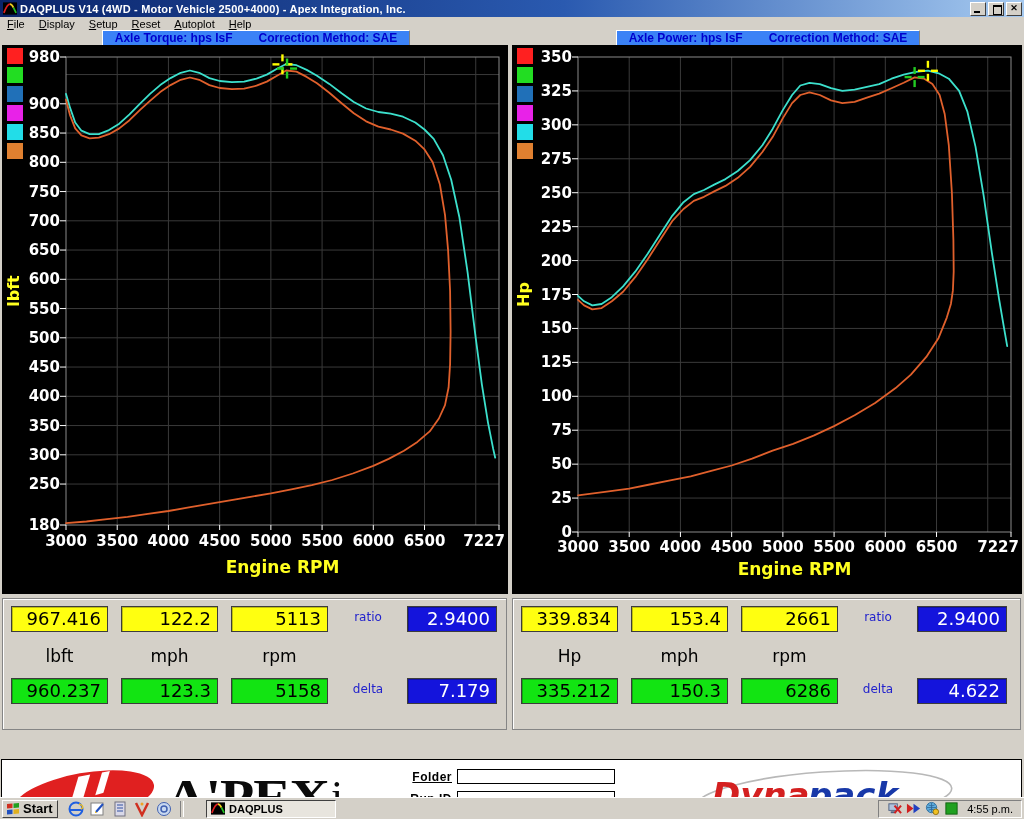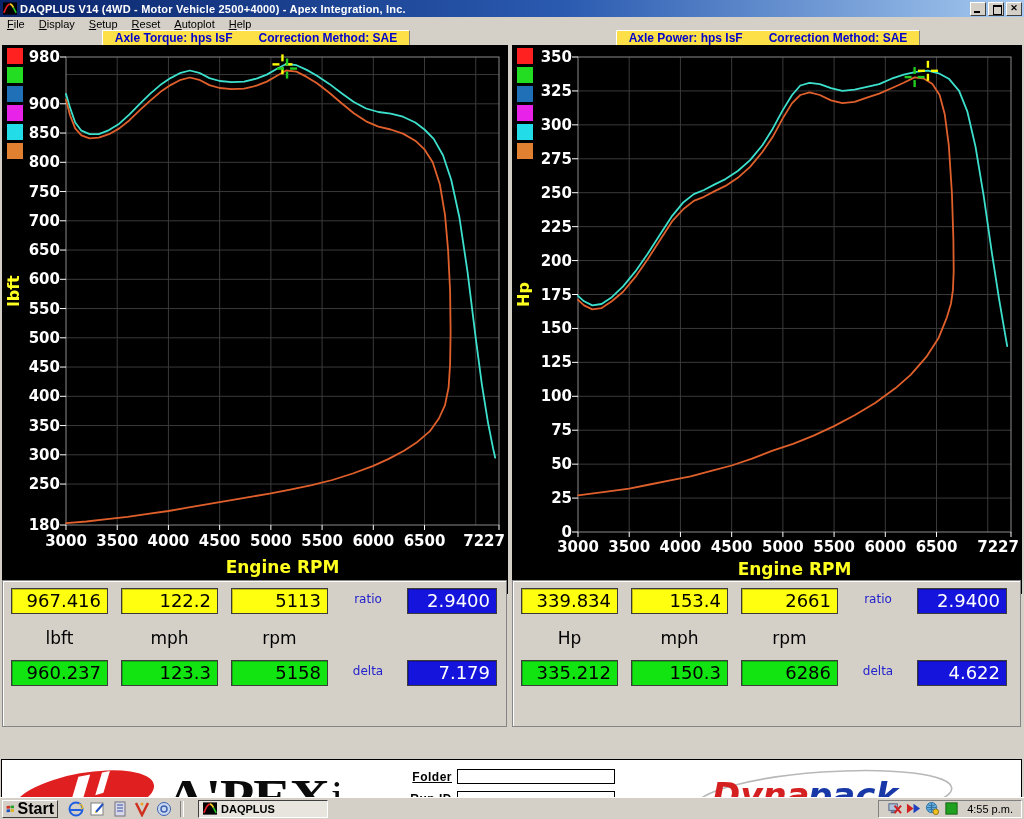--- a/index.html
+++ b/index.html
@@ -21,29 +21,29 @@
   .winbtn .min{position:absolute;left:3px;right:5px;bottom:2px;border-bottom:2px solid #000;}
   .winbtn .rst{position:absolute;left:4px;top:2px;width:7px;height:7px;border:1px solid #000;border-top-width:2px;background:#d4d0c8;}
   
   .menubar{position:absolute;top:17px;left:0;width:1024px;height:14px;
     display:flex;align-items:center;font-size:11px;color:#000;background:#d4d0c8;}
   .menuitem{padding:0 7px;cursor:default;}
   
   .headerrow{position:absolute;top:30px;left:0;width:1024px;height:15px;display:flex;}
   .headerhalf{width:512px;display:flex;justify-content:center;align-items:center;}
   .hdrbox{display:inline-flex;gap:26px;padding:0 12px;height:14px;align-items:center;
-    background:#fde047;border:1px solid;border-color:#ffffff #808080 #808080 #ffffff;}
+    background:#3b82f6;border:1px solid;border-color:#ffffff #808080 #808080 #ffffff;}
   .hdrbox span{font-size:12px;font-weight:bold;color:#0000cd;white-space:nowrap;}
   
   .chartpanel{position:absolute;top:45px;height:549px;background:#000;}
   .chartpanel.left{left:2px;width:506px;}
   .chartpanel.right{left:512px;width:510px;}
   .chartpanel svg{display:block;width:100%;height:100%;}
   
-  .readout{position:absolute;top:580px;height:147px;background:#d4d0c8;
+  .readout{position:absolute;top:598px;height:132px;background:#d4d0c8;
     border:1px solid #858585;box-shadow:inset 1px 1px 0 #ffffff;box-sizing:border-box;}
   .readout.left{left:2px;width:505px;}
   .readout.right{left:512px;width:509px;}
   .vbox{position:absolute;width:97px;height:26px;border:1px solid #3c3c3c;
     box-sizing:border-box;font-family:"DejaVu Sans",sans-serif;font-size:18px;
     text-align:right;padding:1px 6px 0 0;color:#000;box-shadow:inset 1px 1px 0 rgba(0,0,0,.25);}
   .vbox.yellow{background:#ffff10;}
   .vbox.green{background:#12e412;}
   .vbox.blue{background:#1414dc;color:#fff;width:90px;}
   .row1{top:7px;} .row2{top:79px;}
@@ -68,25 +68,25 @@
   .formrow input{width:158px;height:15px;border:1px solid #000;background:#fff;
     box-sizing:border-box;font-size:11px;padding:0 2px;outline:none;}
   .fr1{top:3px;} .fr2{top:25px;} .fr3{top:47px;}
   .dynapack{position:absolute;left:688px;top:6px;width:268px;height:62px;}
   
   .taskbar{position:absolute;top:797px;left:0;width:1024px;height:22px;background:#d4d0c8;
     border-top:1px solid #fff;box-sizing:border-box;display:flex;align-items:center;}
   .startbtn{margin-left:2px;width:56px;height:18px;background:#d4d0c8;border:1px solid;
     border-color:#fff #404040 #404040 #fff;display:flex;align-items:center;gap:3px;
     padding:0 3px;box-sizing:border-box;}
-  .startbtn span{font-size:16px;font-weight:bold;color:#000;}
+  .startbtn span{font-size:13px;font-weight:bold;color:#000;}
   .quicklaunch{display:flex;gap:6px;margin-left:10px;align-items:center;}
   .qicon{width:16px;height:16px;display:inline-block;}
   .tbsep{width:2px;height:16px;margin-left:8px;border-left:1px solid #808080;border-right:1px solid #fff;}
-  .taskbtn{margin-left:14px;width:130px;height:18px;background:#e8e5de;border:1px solid;
+  .taskbtn{margin-left:22px;width:130px;height:18px;background:#e8e5de;border:1px solid;
     border-color:#404040 #fff #fff #404040;display:flex;align-items:center;gap:4px;
     padding:0 4px;box-sizing:border-box;}
   .taskbtn span{font-size:11px;font-weight:bold;color:#000;}
   .tray{margin-left:auto;margin-right:2px;height:18px;border:1px solid;
     border-color:#808080 #fff #fff #808080;display:flex;align-items:center;gap:4px;
     padding:0 8px;box-sizing:border-box;}
   .trayicon{width:15px;height:15px;display:inline-block;}
   .clock{font-size:11px;color:#000;margin-left:4px;white-space:nowrap;}
 </style>
 </head>

